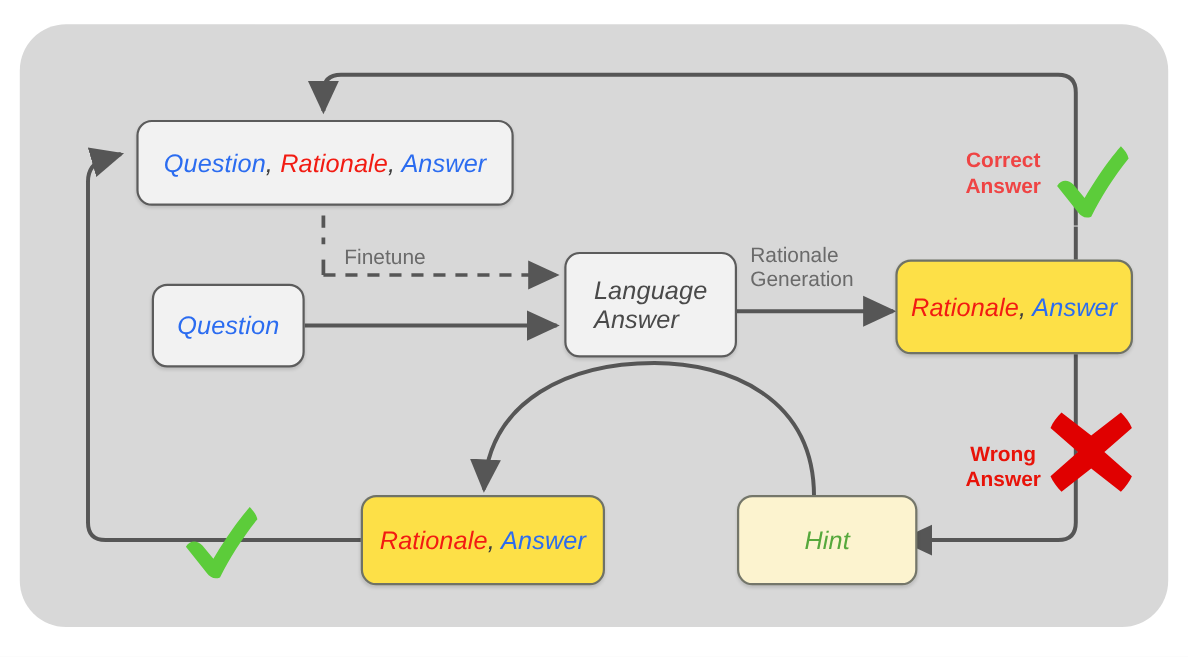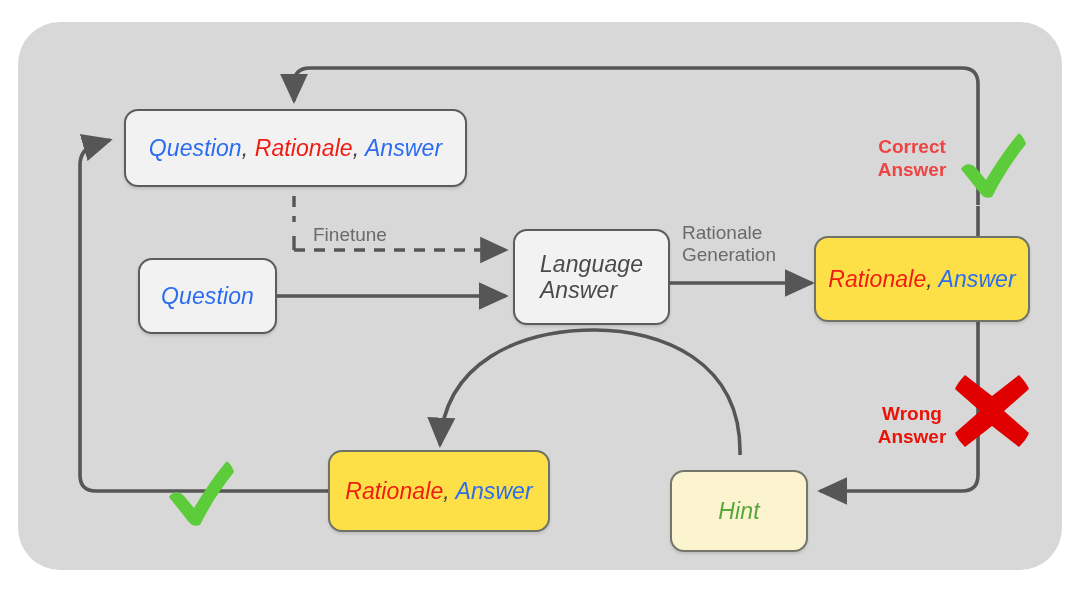--- a/index.html
+++ b/index.html
@@ -86,21 +86,21 @@
   </div>
 
   <div class="node node-green" style="left:814px;top:236px;width:216px;height:86px;">
     <div class="txt"><span class="red">Rationale</span><span class="sep">,</span> <span class="blue">Answer</span></div>
   </div>
 
   <div class="node node-green" style="left:328px;top:450px;width:222px;height:82px;">
     <div class="txt"><span class="red">Rationale</span><span class="sep">,</span> <span class="blue">Answer</span></div>
   </div>
 
-  <div class="node node-yellow" style="left:670px;top:470px;width:138px;height:82px;">
+  <div class="node node-yellow" style="left:670px;top:450px;width:164px;height:82px;">
     <div class="txt green-t">Hint</div>
   </div>
 
   <div class="edge-label" style="left:313px;top:224px;">Finetune</div>
 
   <div class="edge-label" style="left:682px;top:222px;width:120px;">Rationale
 Generation</div>
 
 
   <div class="verdict ok" style="left:866px;top:136px;width:92px;">Correct

